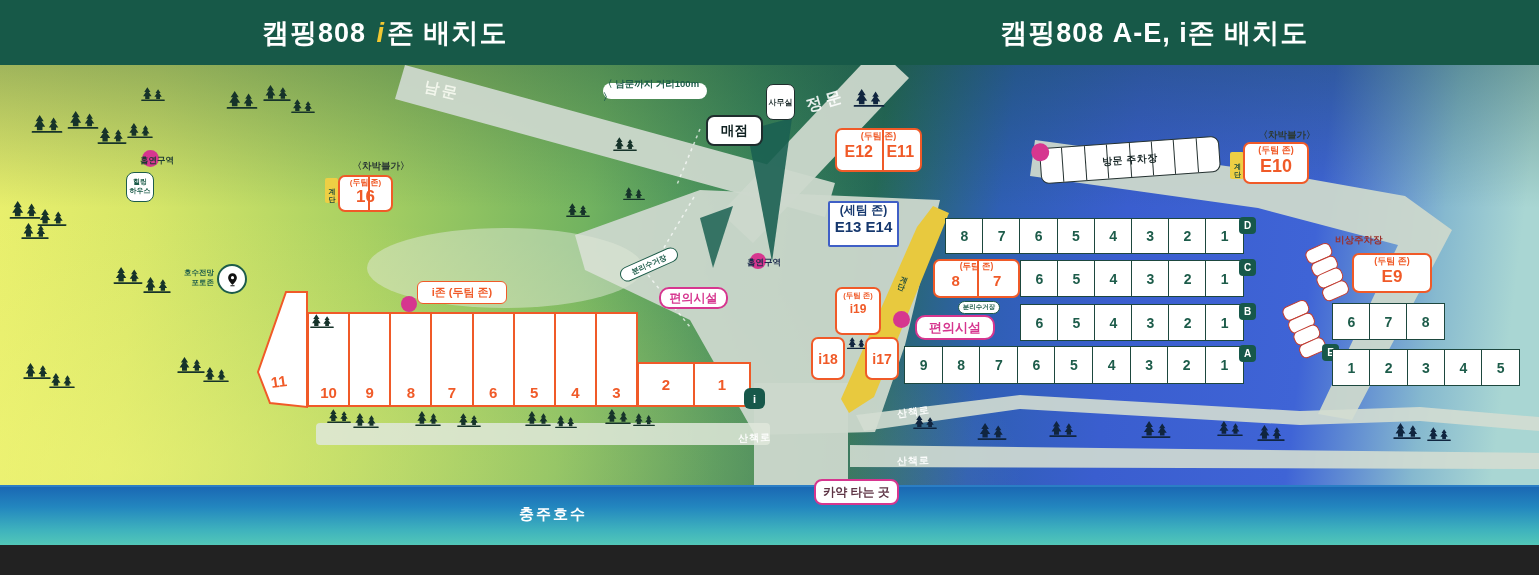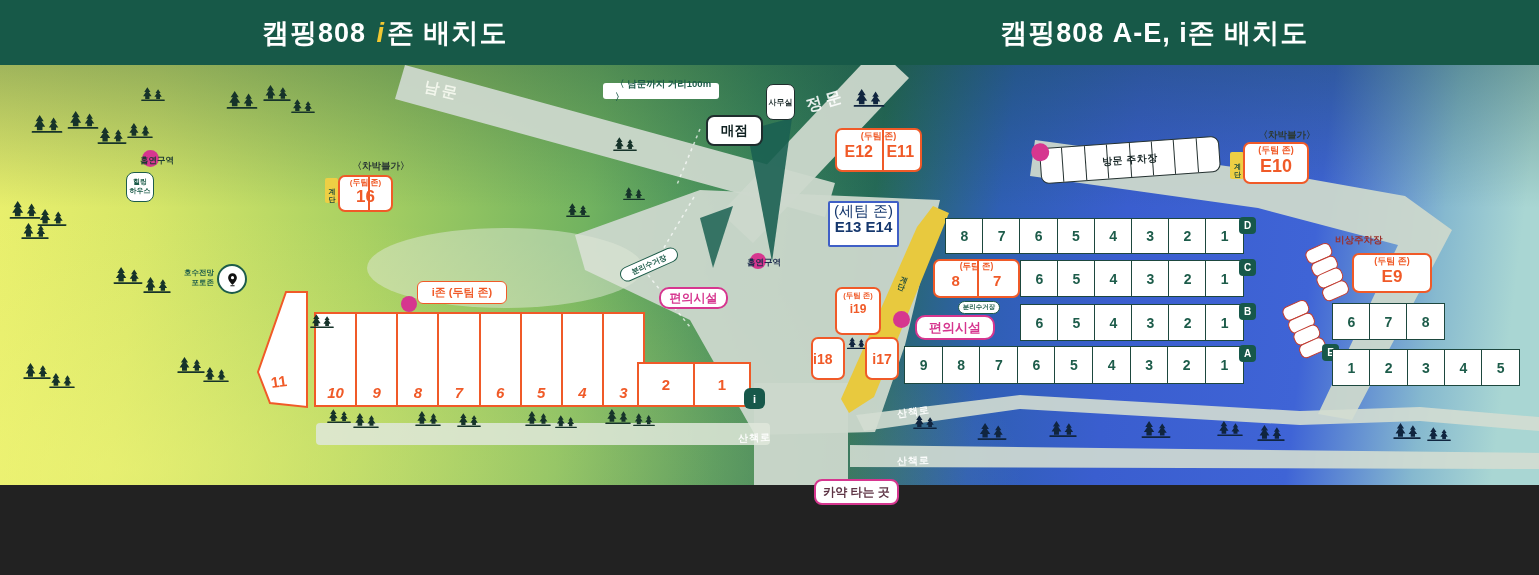--- a/index.html
+++ b/index.html
@@ -138,21 +138,21 @@
         <use href="#trees" x="1140" y="356" width="32" height="18"></use>
         <use href="#trees" x="1216" y="356" width="28" height="16"></use>
         <use href="#trees" x="1256" y="360" width="30" height="17"></use>
         <use href="#trees" x="1392" y="358" width="30" height="17"></use>
         <use href="#trees" x="1426" y="362" width="26" height="15"></use>
       </g>
     </svg>
 
     <div class="lbl" style="left:424px;top:16px;transform:rotate(13deg);font-size:15px;color:#f2f6ec;letter-spacing:3px;">남문</div>
     <div class="lbl" style="left:806px;top:26px;transform:rotate(-16deg);font-size:16px;color:rgba(255,255,255,.88);letter-spacing:4px;">정문</div>
-    <div class="lbl" style="left:603px;top:18px;width:104px;height:16px;background:#fff;border-radius:3px;font-size:9.5px;color:#1d5c4a;display:flex;align-items:center;justify-content:center;padding-left:12px;">〈 남문까지 거리100m 〉</div>
+    <div class="lbl" style="left:603px;top:18px;width:104px;height:16px;background:#fff;border-radius:8px;font-size:9.5px;color:#1d5c4a;display:flex;align-items:center;justify-content:center;">〈 남문까지 거리100m 〉</div>
 
     <div class="lbl" style="left:766px;top:19px;width:27px;height:34px;background:#fff;border:1.5px solid #1f2d2d;border-radius:7px;font-size:8px;color:#1f2d2d;display:flex;align-items:center;justify-content:center;">사무실</div>
     <div class="lbl" style="left:706px;top:50px;width:53px;height:27px;background:#fff;border:2px solid #1f2d2d;border-radius:8px;font-size:13.5px;color:#112222;display:flex;align-items:center;justify-content:center;">매점</div>
 
     <div class="obox" style="left:835px;top:63px;width:87px;height:44px;">
       <div class="vdiv" style="left:54%;"></div>
       <span class="hdr" style="position:relative;">(두팀 존)</span>
       <div style="display:flex;position:relative;">
         <span style="flex:1.1;font-size:16px;font-weight:700;">E12</span>
         <span style="flex:1;font-size:16px;font-weight:700;">E11</span>
@@ -175,21 +175,21 @@
     </div>
 
     <div class="ylw" style="left:1230px;top:87px;width:14px;height:27px;font-size:7px;">계단</div>
     <div class="lbl" style="left:1254px;top:64px;width:66px;font-size:9.5px;color:#2c3a35;text-align:center;">〈차박불가〉</div>
     <div class="obox" style="left:1243px;top:77px;width:66px;height:42px;">
       <span class="hdr">(두팀 존)</span>
       <span class="big" style="font-size:18px;">E10</span>
     </div>
 
     <div style="position:absolute;left:828px;top:136px;width:71px;height:46px;background:#fff;border:2px solid #3f5fc6;border-radius:2px;text-align:center;color:#16386e;box-sizing:border-box;">
-      <span style="display:block;font-size:15px;font-weight:400;line-height:15px;">(세팀 존)</span>
+      <span style="display:block;font-size:12px;font-weight:700;line-height:15px;">(세팀 존)</span>
       <span style="display:block;font-size:15px;font-weight:700;">E13 E14</span>
     </div>
 
     <div class="row" style="left:945px;top:153px;width:299px;height:36px;">
         <div class="c">8</div>
         <div class="c">7</div>
         <div class="c">6</div>
         <div class="c">5</div>
         <div class="c">4</div>
         <div class="c">3</div>
@@ -294,21 +294,21 @@
       <svg width="15" height="15" viewBox="0 0 24 24">
         <path d="M12 2 C8 2 5 5 5 9 c0 5 7 11.5 7 11.5 S19 14 19 9 c0-4-3-7-7-7 z M12 11.5 A2.5 2.5 0 1 1 12 6.5 a2.5 2.5 0 0 1 0 5 z" fill="#111"></path>
         <rect x="8.5" y="21" width="7" height="1.6" rx="0.8" fill="#111"></rect>
       </svg>
     </div>
 
     <div style="position:absolute;left:417px;top:216px;width:90px;height:23px;background:#fff;border:1.5px solid #f05a28;border-radius:6px;color:#f05a28;font-weight:700;font-size:11px;display:flex;align-items:center;justify-content:center;box-sizing:border-box;">i존 (두팀 존)</div>
     <div class="dot" style="left:401px;top:231px;width:16px;height:16px;"></div>
 
     <div class="lbl" style="left:271px;top:308px;font-size:15px;color:#f05a28;transform:rotate(-8deg);">11</div>
-    <div class="row orow" style="left:314px;top:247px;width:331px;height:95px;font-style:italic;">
+    <div class="row orow" style="left:307px;top:247px;width:331px;height:95px;">
         <div class="c">10</div>
         <div class="c">9</div>
         <div class="c">8</div>
         <div class="c">7</div>
         <div class="c">6</div>
         <div class="c">5</div>
         <div class="c">4</div>
         <div class="c">3</div>
       </div>
     <div class="row orow" style="left:637px;top:297px;width:114px;height:45px;">
@@ -321,34 +321,37 @@
       <g fill="#16332a">
         <path d="M13 0 L18.5 8.5 L15.5 8.5 L20.5 16 L16.8 16 L16.8 21 L9.2 21 L9.2 16 L5.5 16 L10.5 8.5 L7.5 8.5 Z"></path>
         <path d="M32 3.5 L36.5 10.5 L34 10.5 L38.5 17 L35.3 17 L35.3 21 L28.7 21 L28.7 17 L25.5 17 L30 10.5 L27.5 10.5 Z"></path>
         <rect x="2" y="22" width="42" height="2.4" rx="1.2"></rect>
       </g>
     </svg>
 
     <div class="obox" style="left:818px;top:272px;width:34px;height:43px;display:flex;align-items:center;justify-content:center;margin-left:47px;">
       <span style="font-size:14px;font-weight:700;">i17</span>
     </div>
-    <div class="obox" style="left:811px;top:272px;width:34px;height:43px;display:flex;align-items:center;justify-content:flex-start;">
+    <div class="obox" style="left:811px;top:272px;width:34px;height:43px;display:flex;align-items:center;justify-content:center;">
       <span style="font-size:14px;font-weight:700;">i18</span>
     </div>
     <div class="obox" style="left:835px;top:222px;width:46px;height:48px;">
       <span class="hdr" style="font-size:7.5px;line-height:14px;">(두팀 존)</span>
       <span class="big" style="font-size:12px;">i19</span>
     </div>
 
     <div class="pill" style="left:618px;top:192px;width:62px;height:15px;font-size:7.5px;transform:rotate(-24deg);">분리수거장</div>
     <div class="pink" style="left:659px;top:222px;width:69px;height:22px;font-size:12px;">편의시설</div>
     <div class="dot" style="left:750px;top:188px;width:16px;height:16px;"></div>
     <div class="lbl" style="left:747px;top:192px;font-size:8.5px;color:#1e2c4e;">흡연구역</div>
 
     <div class="lbl" style="left:738px;top:366px;font-size:10px;color:rgba(255,255,255,.92);letter-spacing:1px;transform:rotate(-3deg);">산책로</div>
     <div class="lbl" style="left:897px;top:340px;font-size:10px;color:rgba(255,255,255,.92);letter-spacing:1px;transform:rotate(-8deg);">산책로</div>
     <div class="lbl" style="left:897px;top:389px;font-size:10px;color:rgba(255,255,255,.92);letter-spacing:1px;transform:rotate(-2deg);">산책로</div>
   </div>
 
+  <div id="lake">
+    <span class="lbl" style="left:519px;top:18px;font-size:15px;color:#fff;letter-spacing:2px;">충주호수</span>
+  </div>
   <div class="pink" style="left:814px;top:479px;width:85px;height:26px;font-size:12px;color:#5d3344;border-radius:8px;">카약 타는 곳</div>
 
 
 </div>
 
 </body></html>

